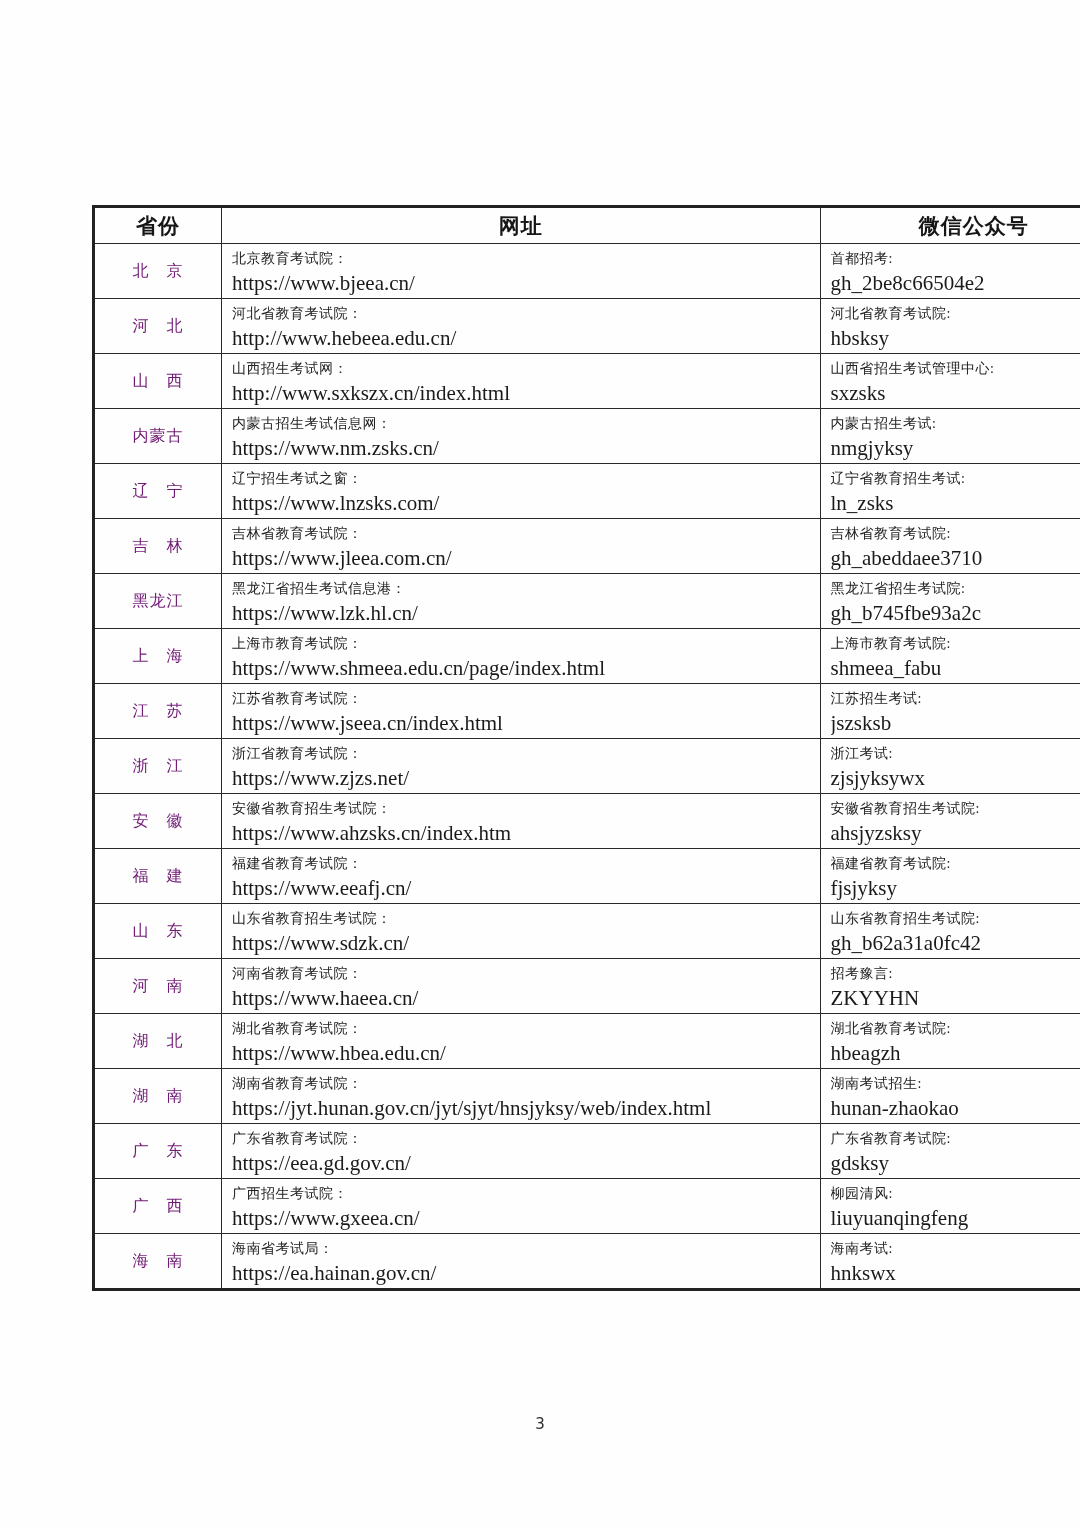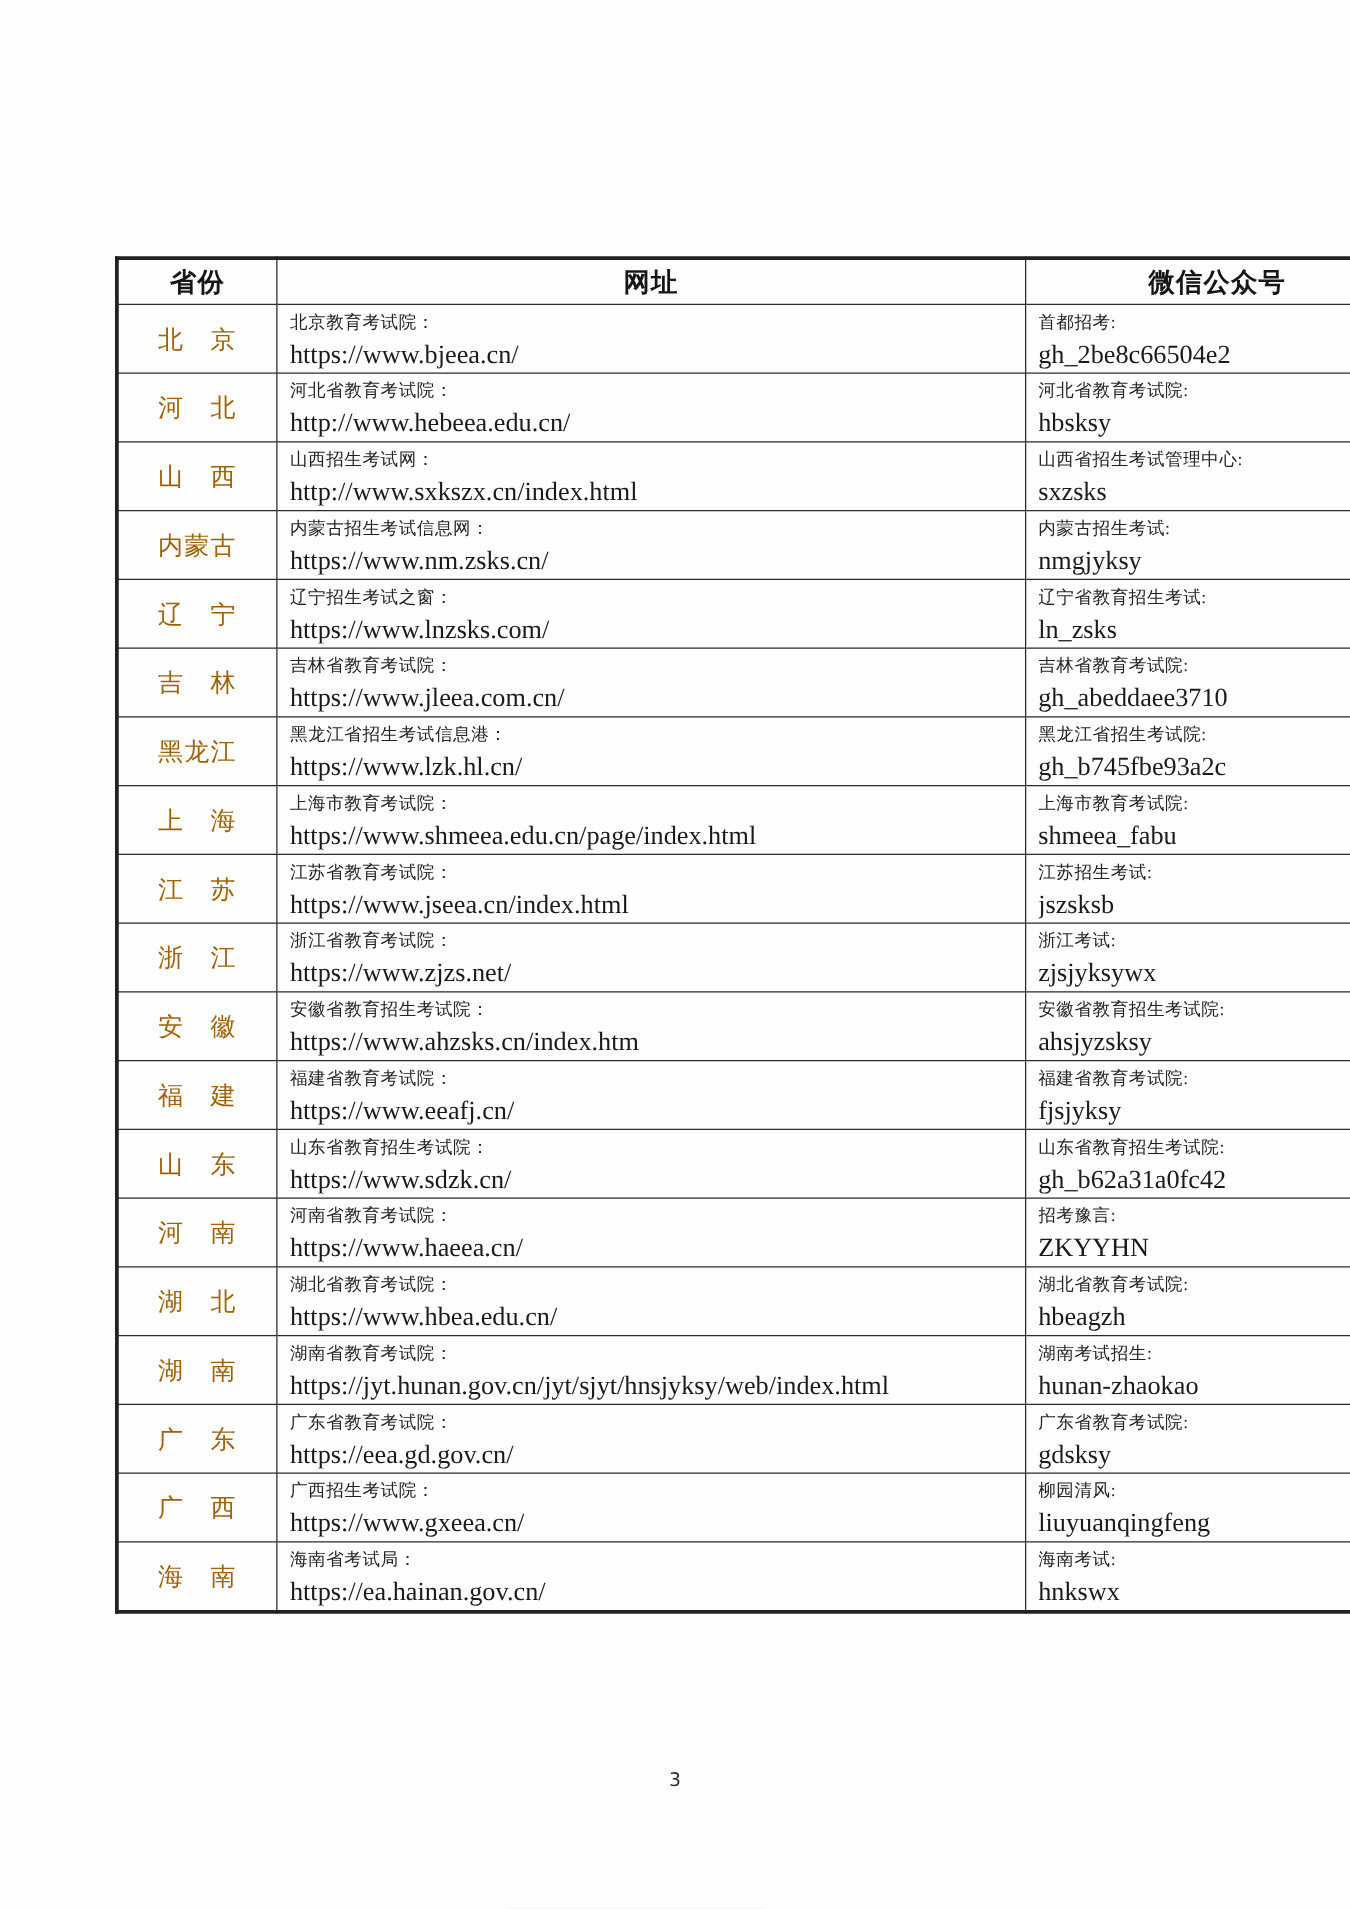--- a/index.html
+++ b/index.html
@@ -48,23 +48,23 @@
     font-size: 21px;
     font-weight: bold;
     text-align: center;
     letter-spacing: 1px;
     color: #161616;
     font-family: "Liberation Sans", "DejaVu Sans", sans-serif;
   }
   table.main-table td { height: 54px; }
   td.province-cell {
     text-align: center;
-    font-size: 20px;
+    font-size: 16px;
     letter-spacing: 1px;
-    color: #a16207;
+    color: #701a75;
     border-right-width: 2.5px;
   }
   td.website-cell, td.wechat-cell {
     padding: 3px 8px 3px 10px;
   }
   .cell-line {
     line-height: 24px;
     white-space: nowrap;
     overflow: hidden;
   }

